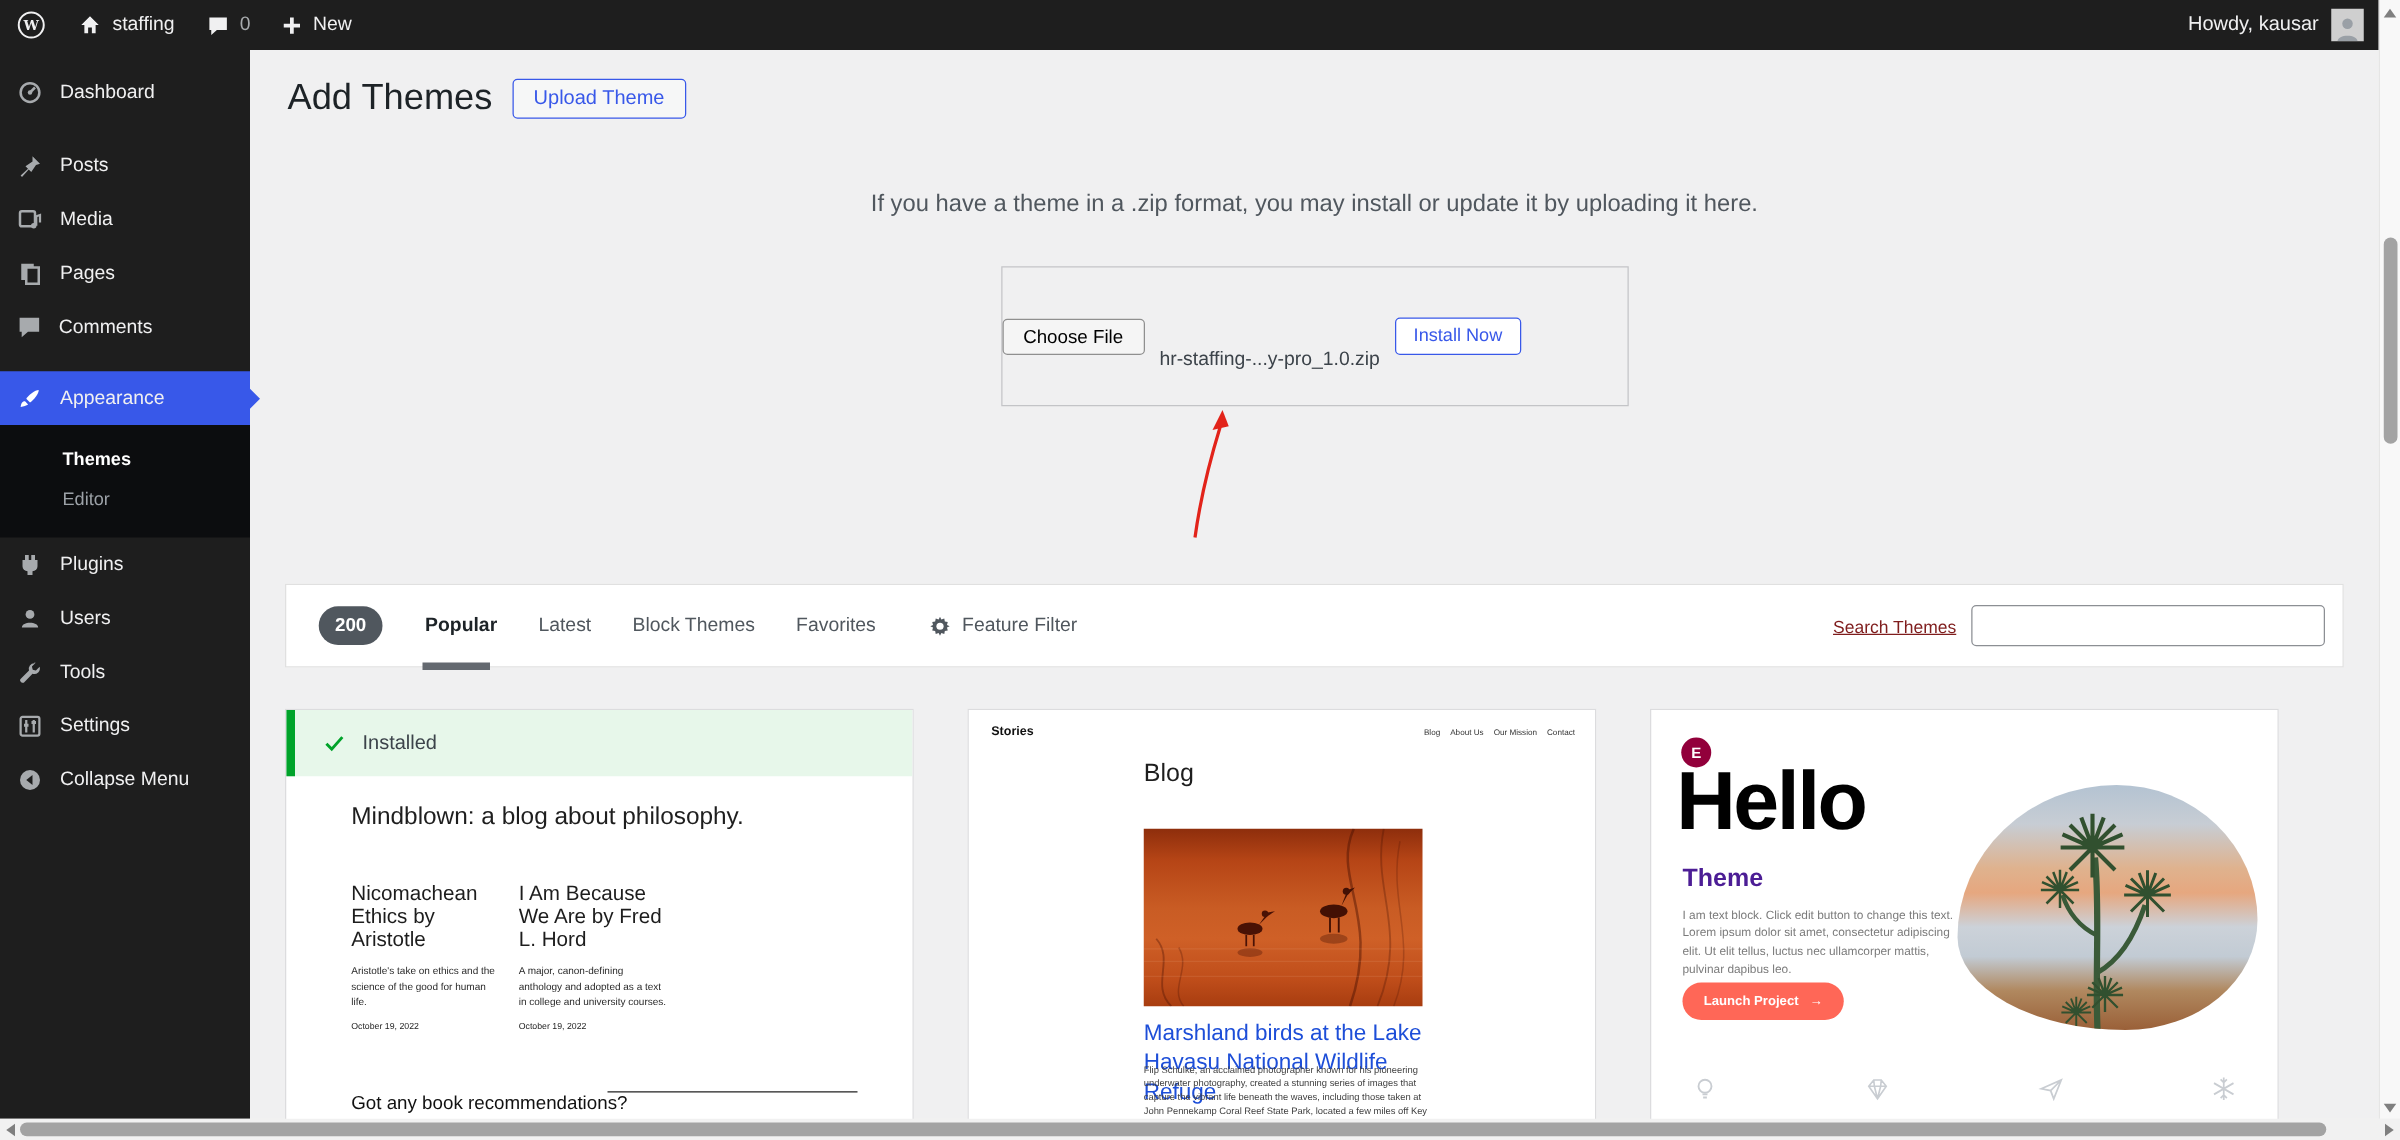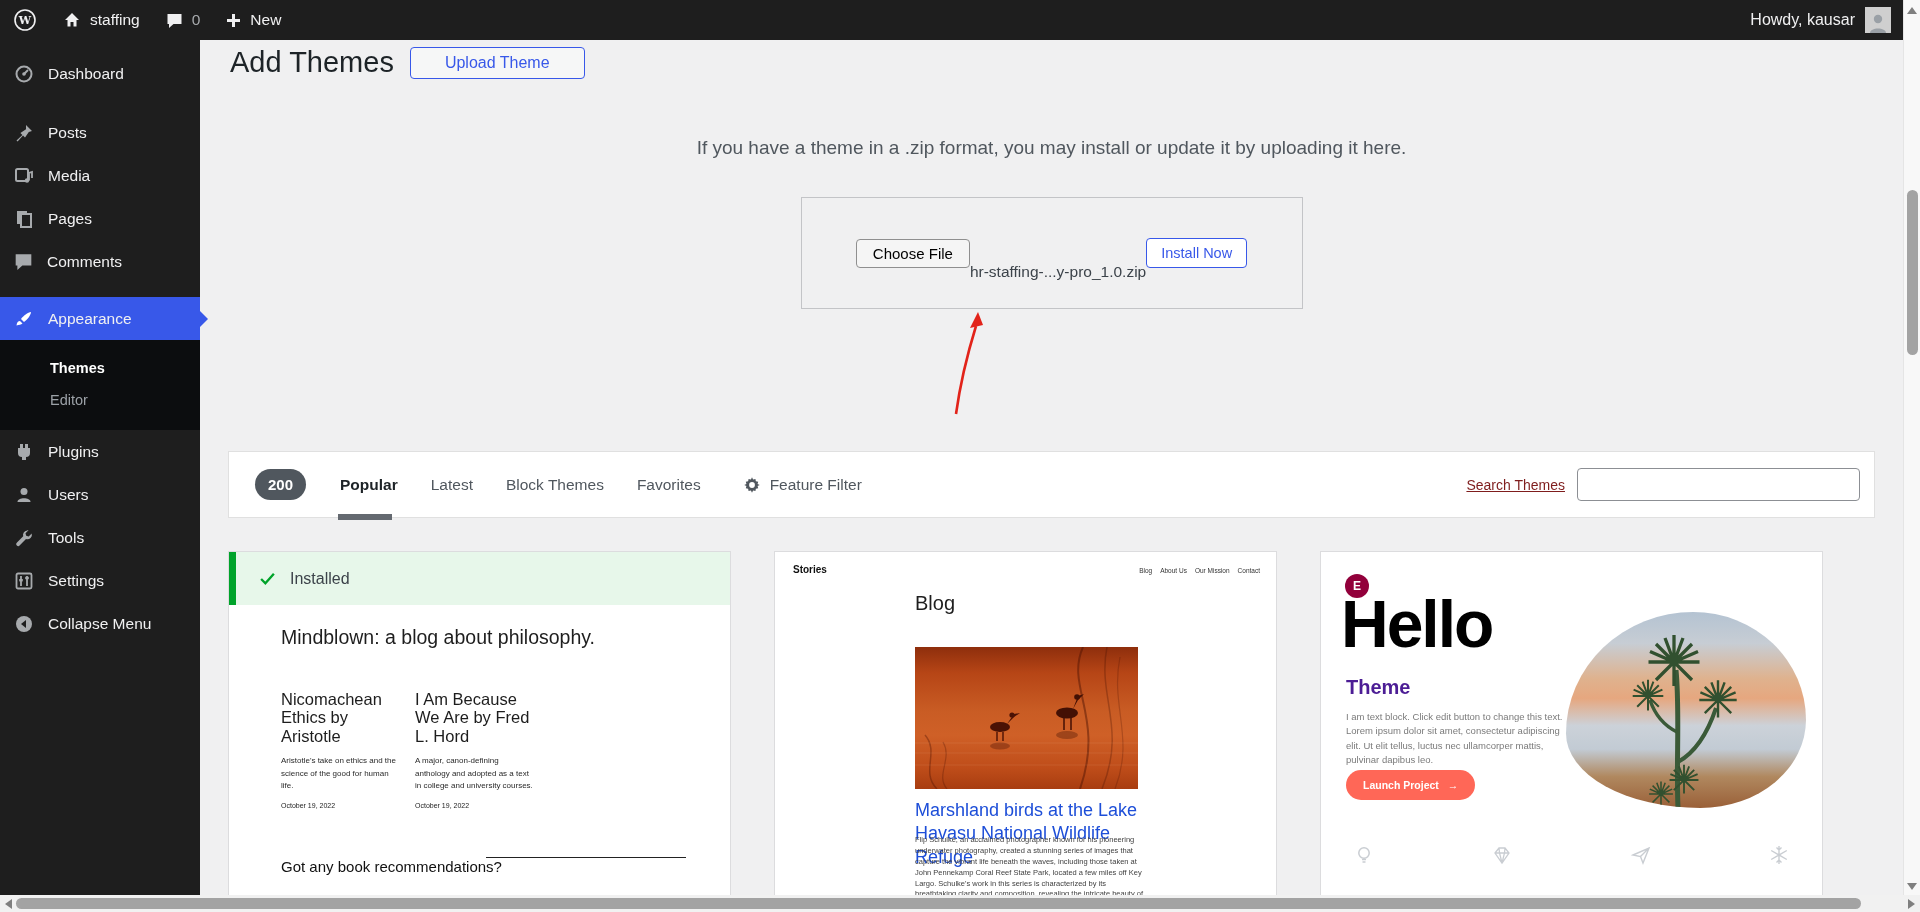--- a/index.html
+++ b/index.html
@@ -22,29 +22,29 @@
   .menu-item svg { flex:0 0 auto; }
   .sep { height:16px; }
   .menu-item.active { background:#3858e9; }
   .active-arrow { position:absolute; right:-8px; top:50%; margin-top:-8px; width:0; height:0;
                   border-top:8px solid transparent; border-bottom:8px solid transparent; border-left:8px solid #3858e9; }
   .submenu { background:#0c0d0f; padding:12px 0 14px 0; }
   .submenu-item { padding:8px 0 8px 50px; font-size:14.5px; color:#9ca1a7; cursor:pointer; }
   .submenu-item.current { color:#ffffff; font-weight:bold; }
 
   
-  .content { position:absolute; left:200px; top:28px; width:1703px; height:732px; }
+  .content { position:absolute; left:200px; top:44px; width:1703px; height:732px; }
   .page-header { display:flex; align-items:center; padding:18px 0 0 30px; }
   .page-title { font-size:29px; font-weight:400; color:#1d2327; }
   .btn-upload { margin-left:16px; font-size:16px; color:#3858e9; border:1px solid #3858e9; background:#f6f7f7;
-                padding:6px 34px; border-radius:4px; cursor:pointer; font-family:inherit; }
+                padding:6px 16px; border-radius:4px; cursor:pointer; font-family:inherit; }
 
   .upload-hint { text-align:center; font-size:19px; color:#50575e; margin-top:58px; }
   .upload-form { position:relative; margin:38px auto 0; width:502px; height:112px; border:1px solid #c3c4c7;
-                 display:flex; align-items:center; justify-content:center; }
+                 display:flex; align-items:center; justify-content:flex-start; gap:12px; }
   .choose-file { font-size:15px; color:#000; background:#f5f5f5; border:1px solid #8f8f8f; border-radius:4px;
                  padding:5px 16px; cursor:pointer; font-family:inherit; }
   .file-name { font-size:15.5px; color:#3c434a;margin-top:37px; }
   .btn-install { font-size:14.5px; color:#3858e9; border:1px solid #3858e9; background:#ffffff; border-radius:4px;
                  padding:6px 14px; cursor:pointer; font-family:inherit; }
   .red-arrow { position:absolute; left:740px; top:282px; z-index:20; pointer-events:none; }
 
   
   .filterbar { position:absolute; left:28px; top:423px; width:1647px; height:67px; background:#fff;
                border:1px solid #e0e0e0; display:flex; align-items:center; }

